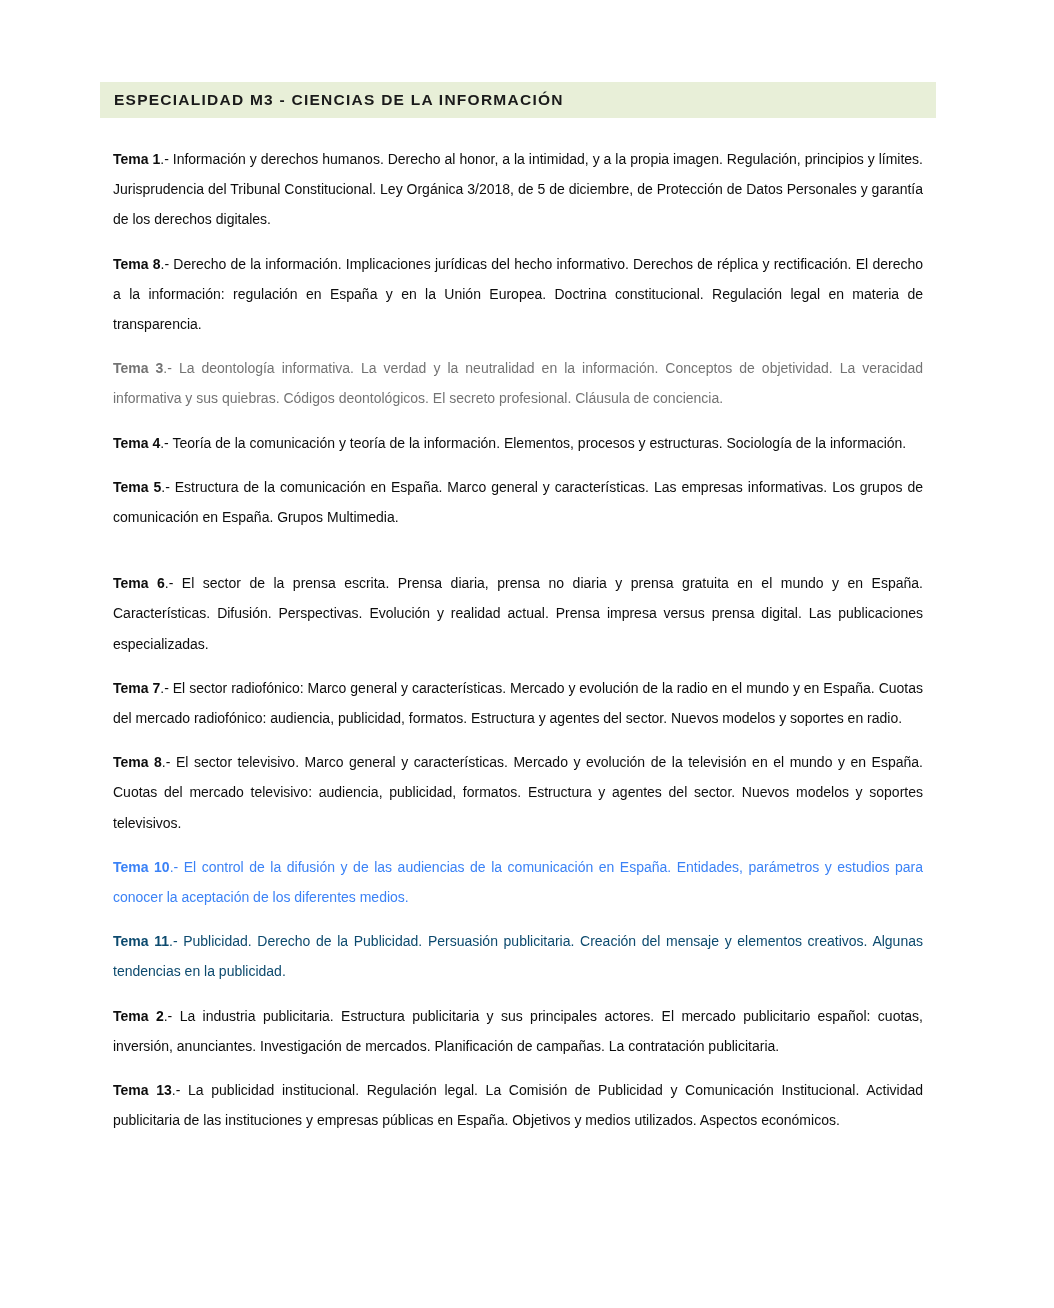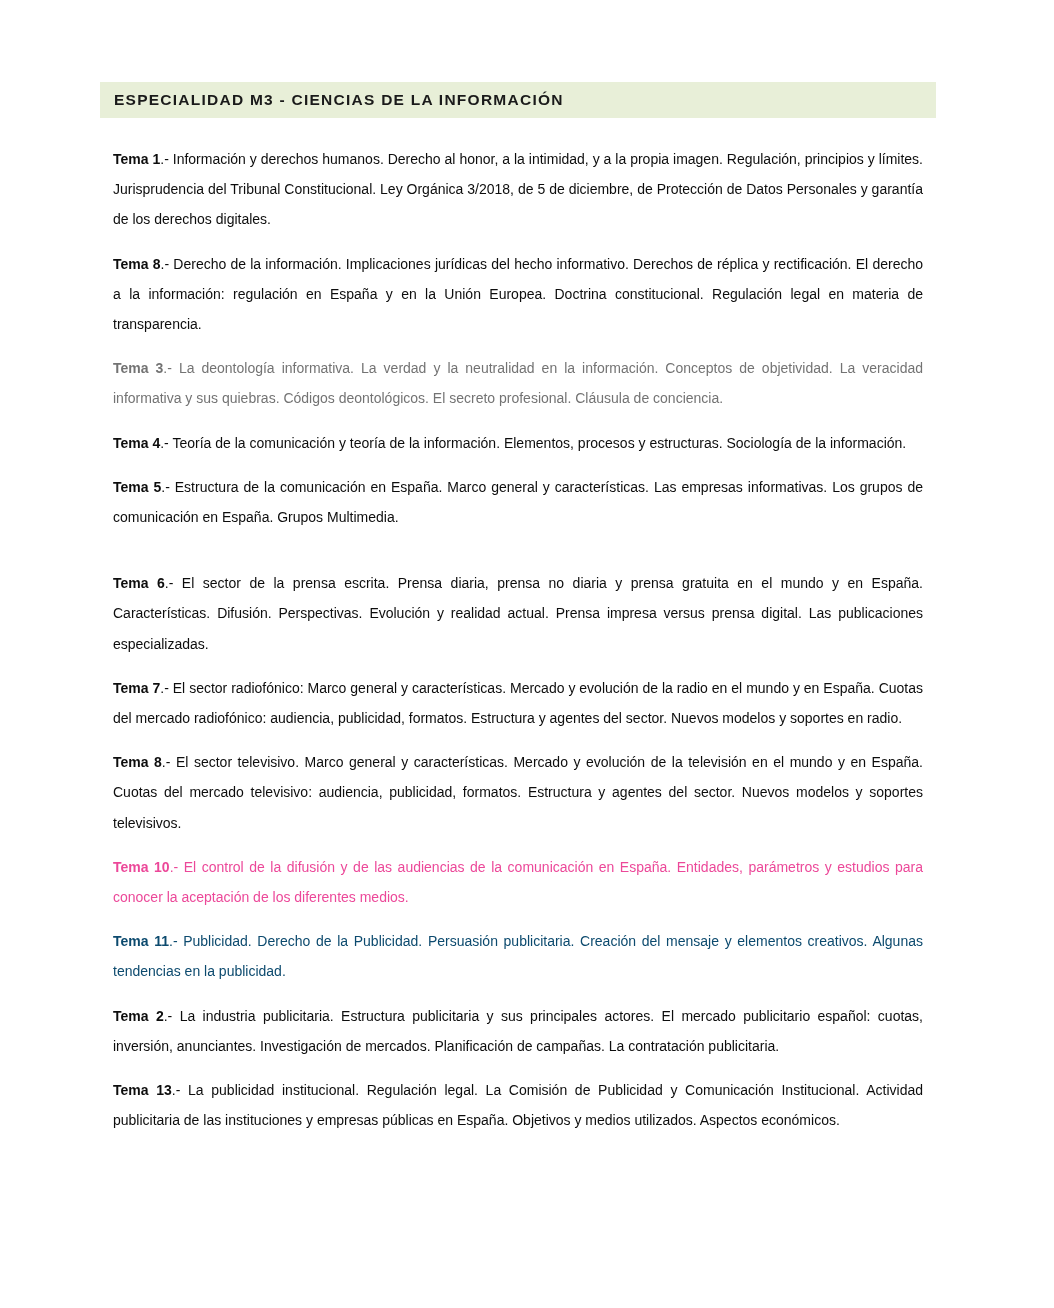--- a/index.html
+++ b/index.html
@@ -87,20 +87,20 @@
 
     <div class="topics" id="topics-list">
         <p class="topic" style="color: rgb(13, 13, 13);"><span class="topic-label">Tema 1</span><span class="topic-text">.- Información y derechos humanos. Derecho al honor, a la intimidad, y a la propia imagen. Regulación, principios y límites. Jurisprudencia del Tribunal Constitucional. Ley Orgánica 3/2018, de 5 de diciembre, de Protección de Datos Personales y garantía de los derechos digitales.</span></p>
         <p class="topic" style="color: rgb(13, 13, 13);"><span class="topic-label">Tema 8</span><span class="topic-text">.- Derecho de la información. Implicaciones jurídicas del hecho informativo. Derechos de réplica y rectificación. El derecho a la información: regulación en España y en la Unión Europea. Doctrina constitucional. Regulación legal en materia de transparencia.</span></p>
         <p class="topic" style="color: #737373;"><span class="topic-label">Tema 3</span><span class="topic-text">.- La deontología informativa. La verdad y la neutralidad en la información. Conceptos de objetividad. La veracidad informativa y sus quiebras. Códigos deontológicos. El secreto profesional. Cláusula de conciencia.</span></p>
         <p class="topic" style="color: rgb(13, 13, 13);"><span class="topic-label">Tema 4</span><span class="topic-text">.- Teoría de la comunicación y teoría de la información. Elementos, procesos y estructuras. Sociología de la información.</span></p>
         <p class="topic" style="color: rgb(13, 13, 13);"><span class="topic-label">Tema 5</span><span class="topic-text">.- Estructura de la comunicación en España. Marco general y características. Las empresas informativas. Los grupos de comunicación en España. Grupos Multimedia.</span></p>
         <p class="topic" style="color: rgb(13, 13, 13); margin-top: 36px;"><span class="topic-label">Tema 6</span><span class="topic-text">.- El sector de la prensa escrita. Prensa diaria, prensa no diaria y prensa gratuita en el mundo y en España. Características. Difusión. Perspectivas. Evolución y realidad actual. Prensa impresa versus prensa digital. Las publicaciones especializadas.</span></p>
         <p class="topic" style="color: rgb(13, 13, 13); margin-top: 8px;"><span class="topic-label">Tema 7</span><span class="topic-text">.- El sector radiofónico: Marco general y características. Mercado y evolución de la radio en el mundo y en España. Cuotas del mercado radiofónico: audiencia, publicidad, formatos. Estructura y agentes del sector. Nuevos modelos y soportes en radio.</span></p>
         <p class="topic" style="color: rgb(13, 13, 13);"><span class="topic-label">Tema 8</span><span class="topic-text">.- El sector televisivo. Marco general y características. Mercado y evolución de la televisión en el mundo y en España. Cuotas del mercado televisivo: audiencia, publicidad, formatos. Estructura y agentes del sector. Nuevos modelos y soportes televisivos.</span></p>
-        <p class="topic" style="color: #ec4899;"><span class="topic-label">Tema 10</span><span class="topic-text">.- El control de la difusión y de las audiencias de la comunicación en España. Entidades, parámetros y estudios para conocer la aceptación de los diferentes medios.</span></p>
+        <p class="topic" style="color: #3b82f6;"><span class="topic-label">Tema 10</span><span class="topic-text">.- El control de la difusión y de las audiencias de la comunicación en España. Entidades, parámetros y estudios para conocer la aceptación de los diferentes medios.</span></p>
         <p class="topic" style="color: #0c4a6e;"><span class="topic-label">Tema 11</span><span class="topic-text">.- Publicidad. Derecho de la Publicidad. Persuasión publicitaria. Creación del mensaje y elementos creativos. Algunas tendencias en la publicidad.</span></p>
         <p class="topic" style="color: rgb(13, 13, 13);"><span class="topic-label">Tema 2</span><span class="topic-text">.- La industria publicitaria. Estructura publicitaria y sus principales actores. El mercado publicitario español: cuotas, inversión, anunciantes. Investigación de mercados. Planificación de campañas. La contratación publicitaria.</span></p>
         <p class="topic" style="color: rgb(13, 13, 13);"><span class="topic-label">Tema 13</span><span class="topic-text">.- La publicidad institucional. Regulación legal. La Comisión de Publicidad y Comunicación Institucional. Actividad publicitaria de las instituciones y empresas públicas en España. Objetivos y medios utilizados. Aspectos económicos.</span></p>
       </div>
 
   </div>
 </div>
 
 </body></html>

